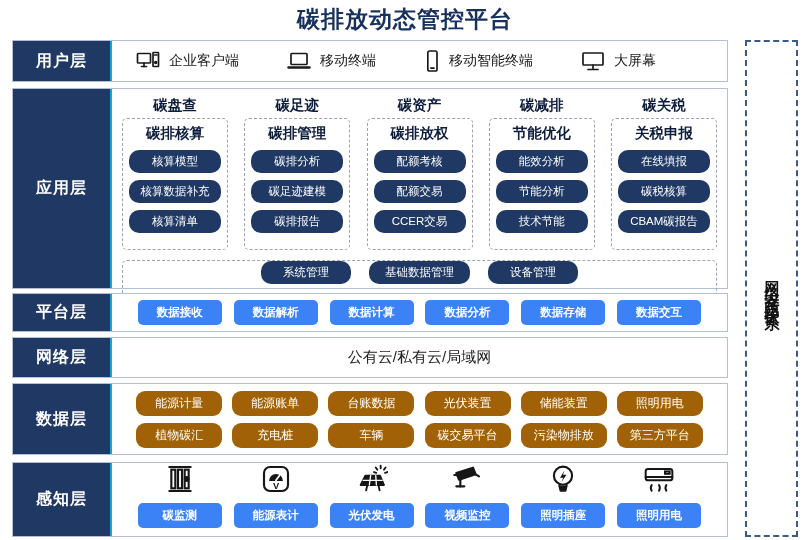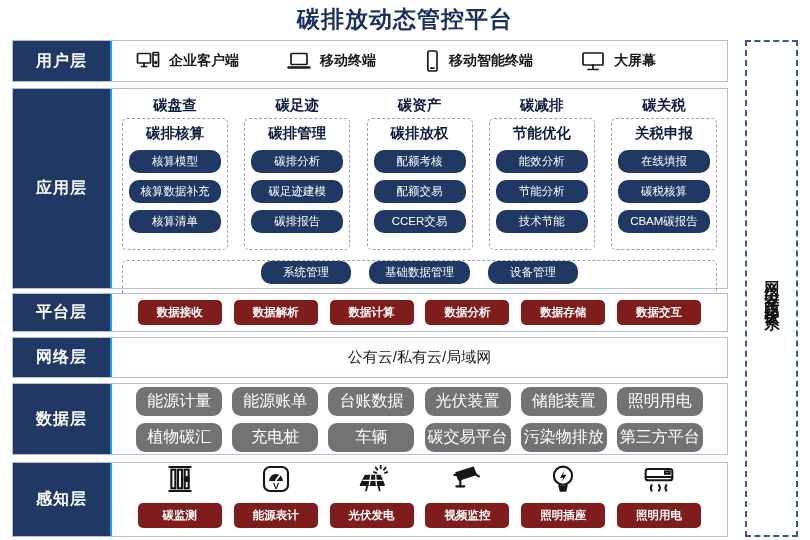--- a/index.html
+++ b/index.html
@@ -19,21 +19,21 @@
 
   .sec-user{top:40px;height:42px;}
   .sec-app{top:88px;height:201px;}
   .sec-platform{top:293px;height:39px;}
   .sec-network{top:337px;height:41px;}
   .sec-data{top:383px;height:72px;}
   .sec-perc{top:462px;height:75px;}
 
   
   .user-content{display:flex;align-items:center;justify-content:flex-start;
-                gap:46px;padding-left:22px;font-weight:bold;}
+                gap:46px;padding-left:22px;}
   .user-item{display:flex;align-items:center;gap:7px;font-size:14px;color:#1a1a1a;}
   .uicon svg{display:block;}
 
   
   .app-cols{display:flex;justify-content:space-between;padding:7px 10px 0 10px;}
   .app-col{width:106px;}
   .col-header{text-align:center;font-weight:bold;font-size:14.5px;color:#0F1E3D;
               margin-bottom:3px;}
   .col-box{border:1.5px dashed #9AA3AE;border-radius:5px;padding:3px 5px 9px 5px;
            background:#fff;}
@@ -41,33 +41,33 @@
              margin:2px 0 4px 0;}
   .navy-btn{background:#1F3864;color:#fff;font-size:11.5px;text-align:center;
             border-radius:10px;padding:4px 2px;margin:7px 1px;white-space:nowrap;}
   .common-box{margin:10px 10px 0 10px;border:1.5px dashed #9AA3AE;border-radius:5px;
               height:36px;display:flex;align-items:flex-start;justify-content:center;gap:18px;}
   .common-box .navy-btn{margin:0;padding:4px 16px;min-width:58px;}
 
   
   .platform-content,.row-flex{display:flex;align-items:center;
             justify-content:space-evenly;height:100%;padding:0 14px;}
-  .yellow-btn{background:#7f1d1d;color:#fff;font-weight:bold;font-size:11.5px;
+  .yellow-btn{background:#3b82f6;color:#fff;font-weight:bold;font-size:11.5px;
               border-radius:5px;padding:5px 0;text-align:center;width:84px;
               white-space:nowrap;}
 
   
   .network-content{display:flex;align-items:center;justify-content:center;
                    font-size:15px;color:#222;}
 
   
   .data-content{display:flex;flex-direction:column;justify-content:center;
                 gap:7px;height:100%;padding:0 14px;}
   .data-row{display:flex;justify-content:space-evenly;}
-  .data-btn{background:#737373;color:#fff;font-size:16px;text-align:center;
+  .data-btn{background:#a16207;color:#fff;font-size:12px;text-align:center;
             border-radius:9px;padding:4px 0;width:86px;white-space:nowrap;}
 
   
   .perc-content{display:flex;justify-content:space-evenly;align-items:flex-end;
                 height:100%;padding:0 14px 8px 14px;}
   .perc-item{display:flex;flex-direction:column;align-items:center;gap:8px;}
   .perc-item svg{display:block;}
 
   
   .security-box{position:absolute;left:745px;top:40px;width:53px;height:497px;

